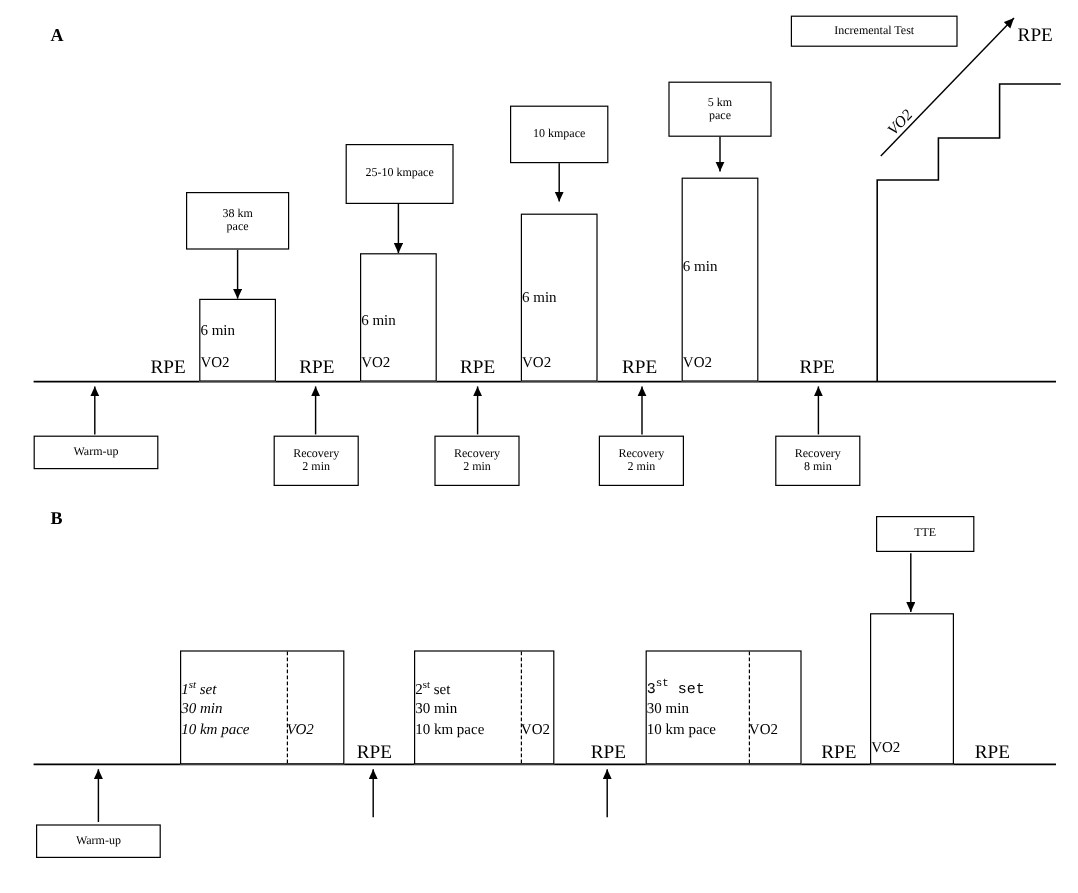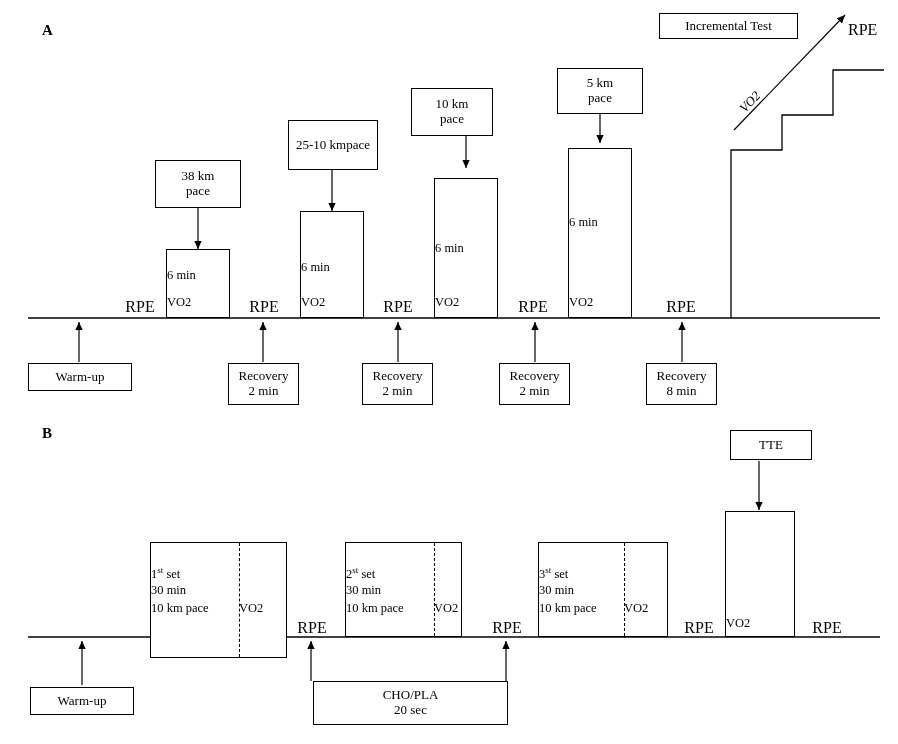--- a/index.html
+++ b/index.html
@@ -10,21 +10,21 @@
     color:#000;
     position:relative;
     overflow:hidden;
   }
   .stage{position:absolute;left:0;top:0;width:898px;height:744px;}
   .abs{position:absolute;box-sizing:border-box;}
   .panel-label{font-size:15px;font-weight:bold;}
   .box{
     border:1px solid #000;background:#fff;
     display:flex;align-items:center;justify-content:center;
-    text-align:center;line-height:1.15;font-size:13px;
+    text-align:center;line-height:1.15;font-size:10px;
     box-sizing:border-box;
   }
   .lbl{font-size:16px;text-align:center;line-height:1.2;}
   .bar{
     border:1px solid #000;background:#fff;box-sizing:border-box;
     position:absolute;
   }
   .bar .bartxt{
     position:absolute;left:0;right:0;text-align:left;font-size:12.5px;
   }
@@ -105,21 +105,21 @@
   <div class="abs box" style="left:155px;top:160px;width:86px;height:48px;flex-direction:column;">
     <div>38 km</div>
     <div>pace</div>
   </div>
 
   <div class="abs box" style="left:288px;top:120px;width:90px;height:50px;flex-direction:row;">
     <div>25-10 km</div>
     <div>pace</div>
   </div>
 
-  <div class="abs box" style="left:411px;top:88px;width:82px;height:48px;flex-direction:column;">
+  <div class="abs box" style="left:425px;top:88px;width:82px;height:48px;flex-direction:row;">
     <div>10 km</div>
     <div>pace</div>
   </div>
 
   <div class="abs box" style="left:557px;top:68px;width:86px;height:46px;flex-direction:column;">
     <div>5 km</div>
     <div>pace</div>
   </div>
 
   <div class="abs box" style="left:28px;top:363px;width:104px;height:28px;">Warm-up</div>
@@ -153,53 +153,49 @@
     <line x1="28" y1="637" x2="880" y2="637" stroke="#000" stroke-width="1.4"></line>
 
     <line x1="82" y1="685" x2="82" y2="641" stroke="#000" stroke-width="1.2" marker-end="url(#arrow)"></line>
 
     <line x1="311" y1="681" x2="311" y2="641" stroke="#000" stroke-width="1.2" marker-end="url(#arrow)"></line>
     <line x1="506" y1="681" x2="506" y2="641" stroke="#000" stroke-width="1.2" marker-end="url(#arrow)"></line>
 
     <line x1="759" y1="461" x2="759" y2="510" stroke="#000" stroke-width="1.2" marker-end="url(#arrow)"></line>
   </svg>
 
-  <div class="bar" style="left:150px;top:542px;width:137px;height:116px;">
+  <div class="bar" style="left:150px;top:542px;width:137px;height:95px;font-style:italic;">
     <div class="dash" style="left:88px;"></div>
     <div class="bartxt" style="top:22px;left:0;width:88px;"><span>1</span><sup style="font-size:9px;">st</sup><span> set</span></div>
     <div class="bartxt" style="top:40px;left:0;width:88px;">30 min</div>
     <div class="bartxt" style="top:58px;left:0;width:88px;">10 km pace</div>
     <div class="bartxt" style="top:58px;left:88px;width:49px;">VO2</div>
   </div>
 
   <div class="bar" style="left:345px;top:542px;width:117px;height:95px;">
     <div class="dash" style="left:88px;"></div>
     <div class="bartxt" style="top:22px;left:0;width:88px;"><span>2</span><sup style="font-size:9px;">st</sup><span> set</span></div>
     <div class="bartxt" style="top:40px;left:0;width:88px;">30 min</div>
     <div class="bartxt" style="top:58px;left:0;width:88px;">10 km pace</div>
     <div class="bartxt" style="top:58px;left:88px;width:49px;">VO2</div>
   </div>
 
   <div class="bar" style="left:538px;top:542px;width:130px;height:95px;">
     <div class="dash" style="left:85px;"></div>
-    <div class="bartxt" style="top:22px;left:0;width:85px;"><span>3</span><sup style="font-size:9px;">st</sup><span> set</span></div>
+    <div class="bartxt" style="top:22px;left:0;width:85px;font-family:Liberation Mono, monospace;"><span>3</span><sup style="font-size:9px;">st</sup><span> set</span></div>
     <div class="bartxt" style="top:40px;left:0;width:85px;">30 min</div>
     <div class="bartxt" style="top:58px;left:0;width:85px;">10 km pace</div>
     <div class="bartxt" style="top:58px;left:85px;width:45px;">VO2</div>
   </div>
 
   <div class="bar" style="left:725px;top:511px;width:70px;height:126px;">
     <div class="bartxt" style="top:104px;">VO2</div>
   </div>
 
   <div class="abs lbl" style="left:292px;top:618px;width:40px;">RPE</div>
   <div class="abs lbl" style="left:487px;top:618px;width:40px;">RPE</div>
   <div class="abs lbl" style="left:679px;top:618px;width:40px;">RPE</div>
   <div class="abs lbl" style="left:807px;top:618px;width:40px;">RPE</div>
 
   <div class="abs box" style="left:30px;top:687px;width:104px;height:28px;">Warm-up</div>
 
-  <div class="abs box" style="left:313px;top:681px;width:195px;height:44px;flex-direction:column;">
-    <div>CHO/PLA</div>
-    <div>20 sec</div>
-  </div>
 
 </div>
 
 </body></html>

